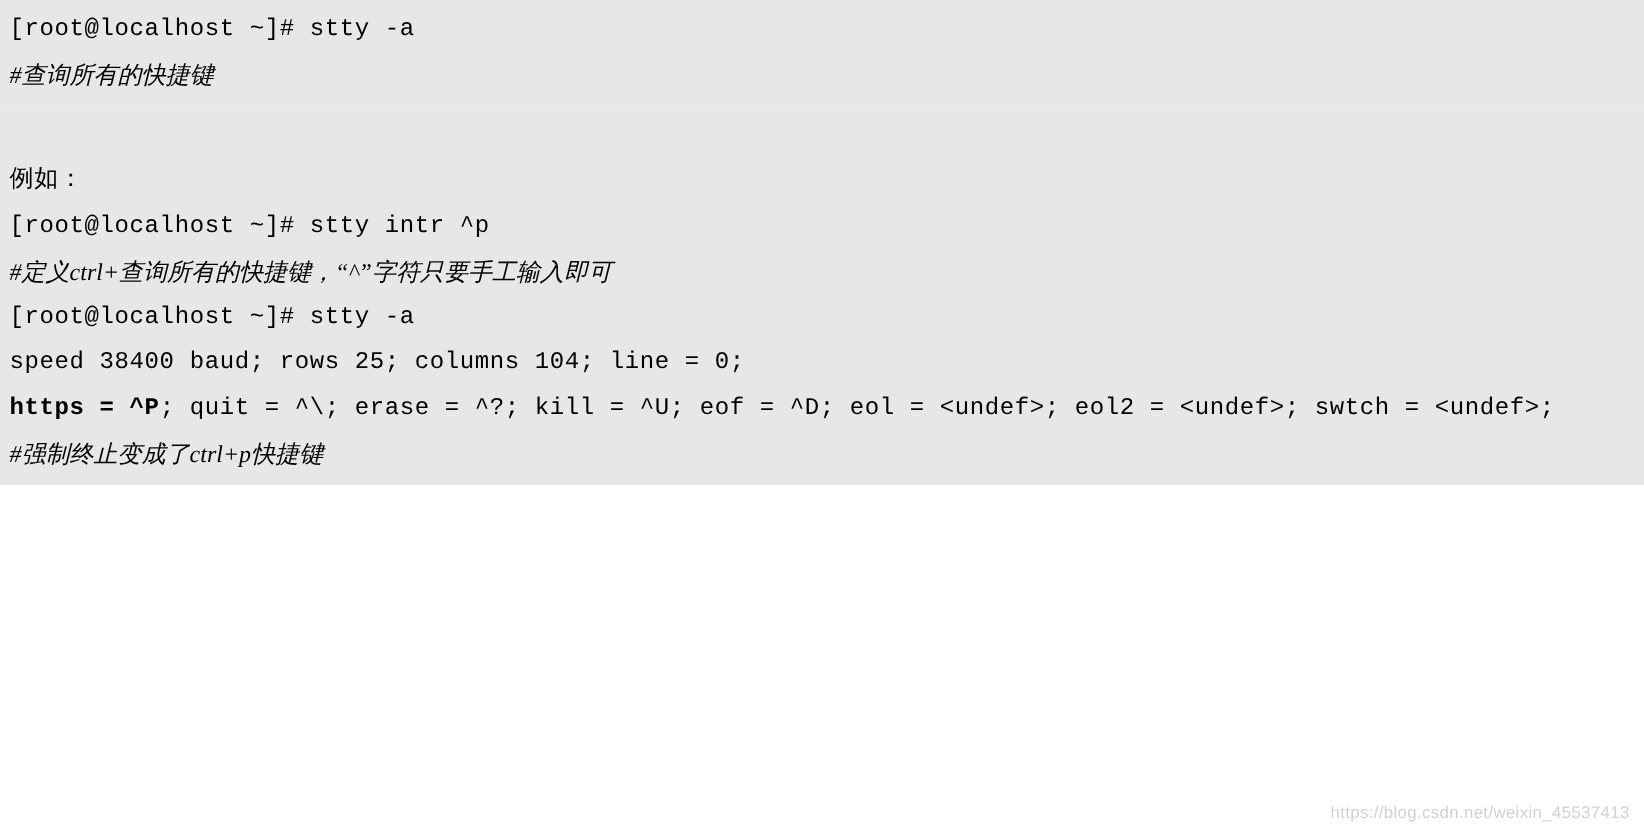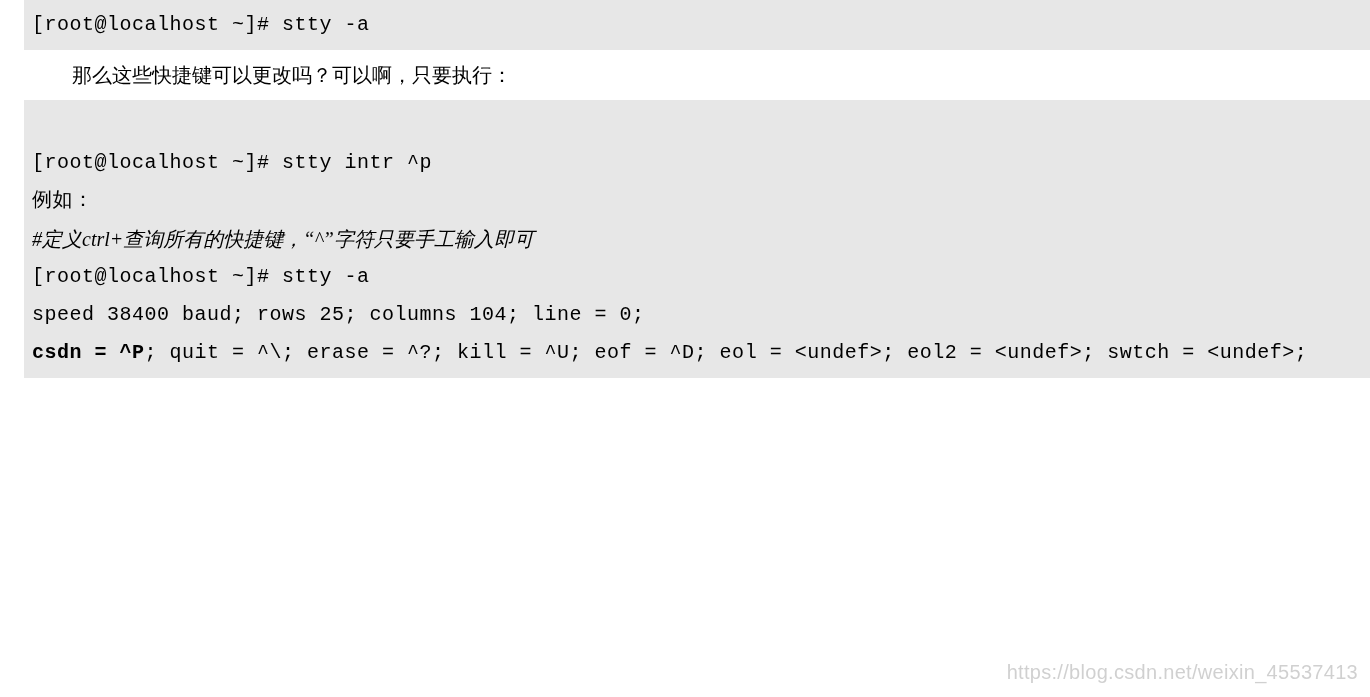--- a/index.html
+++ b/index.html
@@ -11,21 +11,20 @@
       font-family: "Courier New", "SimSun", monospace;
       font-size: 20px;
       line-height: 1.9;
       background: #ffffff;
       color: #000000;
       width: 1370px;
     }
     .code-block {
       background: #e7e7e7;
       padding: 6px 8px;
-      margin-left: 24px;
     }
     .narrative {
       background: #ffffff;
       padding: 6px 8px 6px 72px;
       font-family: "SimSun", serif;
     }
     .prompt {
       font-family: "Courier New", monospace;
       letter-spacing: 0.5px;
     }
@@ -34,48 +33,49 @@
       font-family: "SimSun", "KaiTi", serif;
     }
     .bold {
       font-weight: bold;
     }
     .watermark {
       position: absolute;
       right: 12px;
       bottom: 6px;
       color: rgba(120,120,120,0.35);
-      font-size: 20px;
+      font-size: 14px;
       font-family: Arial, sans-serif;
       letter-spacing: 0.3px;
     }
     .container {
       position: relative;
       width: 1370px;
       height: 697px;
     }
   </style>
 </head>
 <body>
 
 <div class="container">
 
   <div class="code-block">
     <div class="prompt">[root@localhost ~]# stty -a</div>
+    <div class="comment">#查询所有的快捷键</div>
   </div>
 
-  <div class="narrative">那么这些快捷键可以更改吗？可以啊，只要执行：</div>
 
   <div class="code-block">
     <div class="prompt">&nbsp;</div>
+    <div class="prompt">例如：</div>
     <div class="prompt">[root@localhost ~]# stty intr ^p</div>
-    <div class="prompt">例如：</div>
     <div class="comment">#定义ctrl+查询所有的快捷键，“^”字符只要手工输入即可</div>
     <div class="prompt">[root@localhost ~]# stty -a</div>
     <div class="prompt">speed 38400 baud; rows 25; columns 104; line = 0;</div>
     <div class="prompt">
-      <span class="bold">csdn = ^P</span><span>; quit = ^\; erase = ^?; kill = ^U; eof = ^D; eol = &lt;undef&gt;; eol2 = &lt;undef&gt;; swtch = &lt;undef&gt;;</span>
+      <span class="bold">https = ^P</span><span>; quit = ^\; erase = ^?; kill = ^U; eof = ^D; eol = &lt;undef&gt;; eol2 = &lt;undef&gt;; swtch = &lt;undef&gt;;</span>
     </div>
+    <div class="comment">#强制终止变成了ctrl+p快捷键</div>
   </div>
 
   <div class="watermark">https://blog.csdn.net/weixin_45537413</div>
 
 </div>
 
 </body></html>

